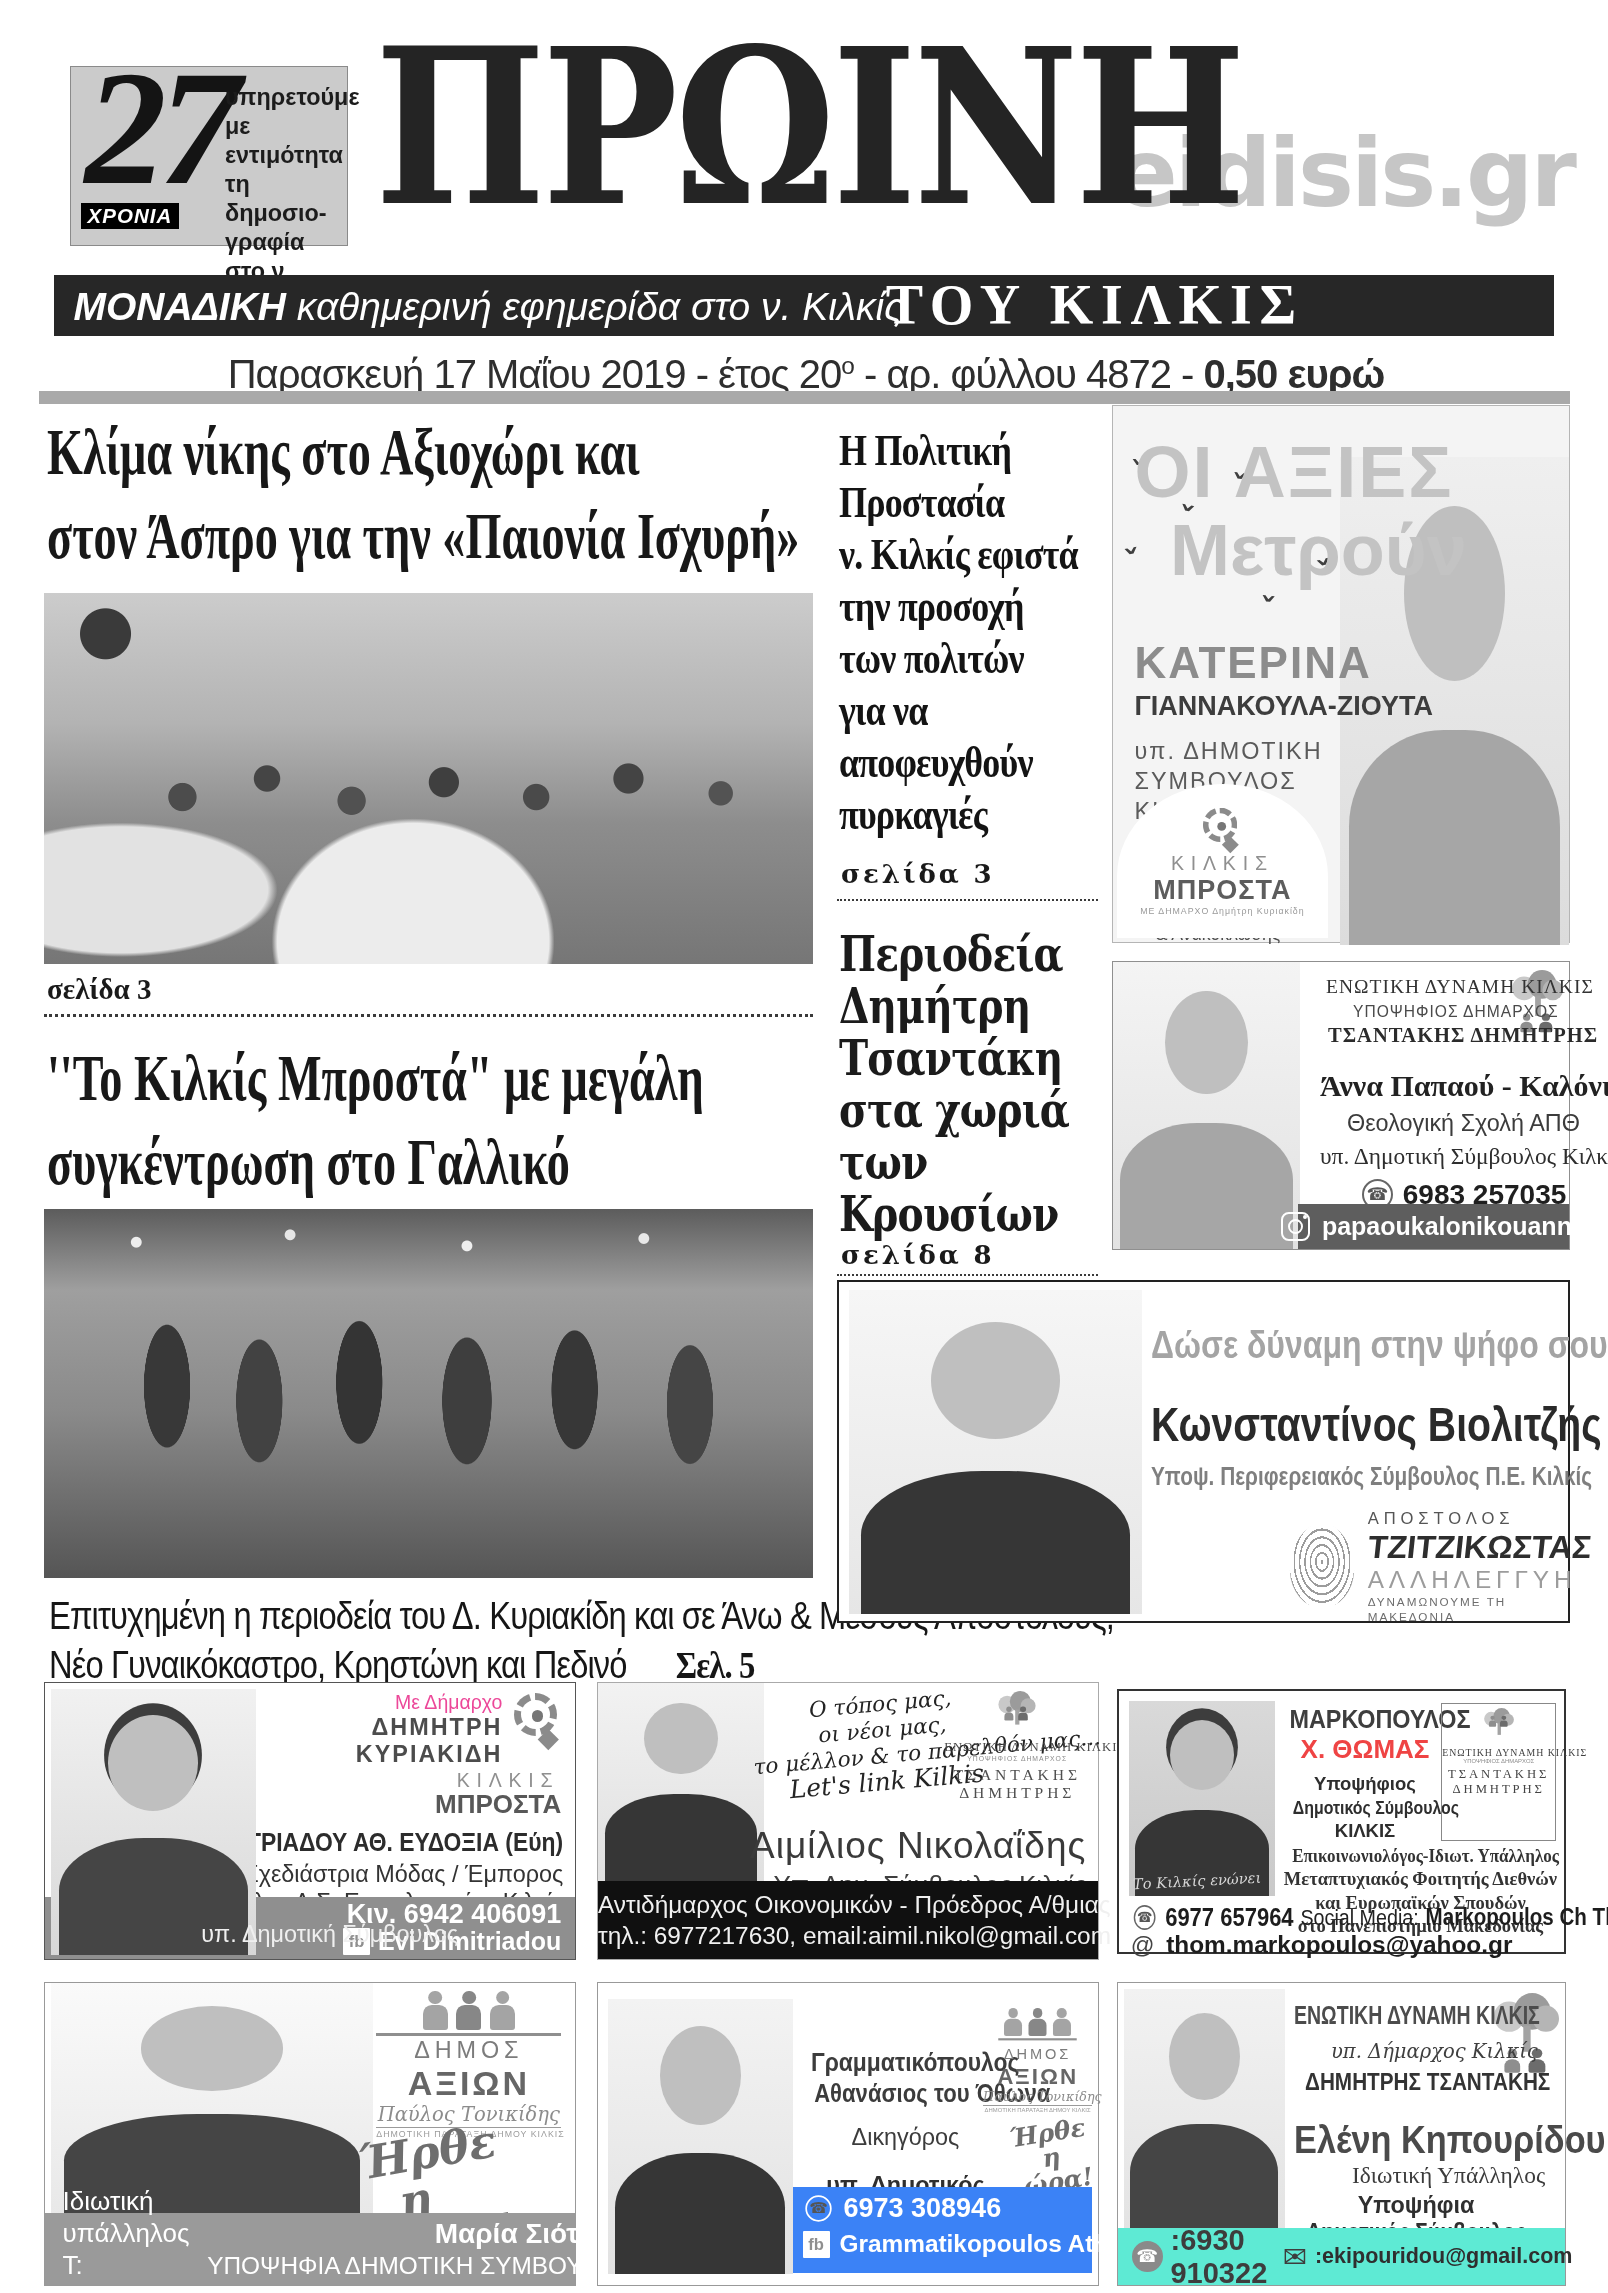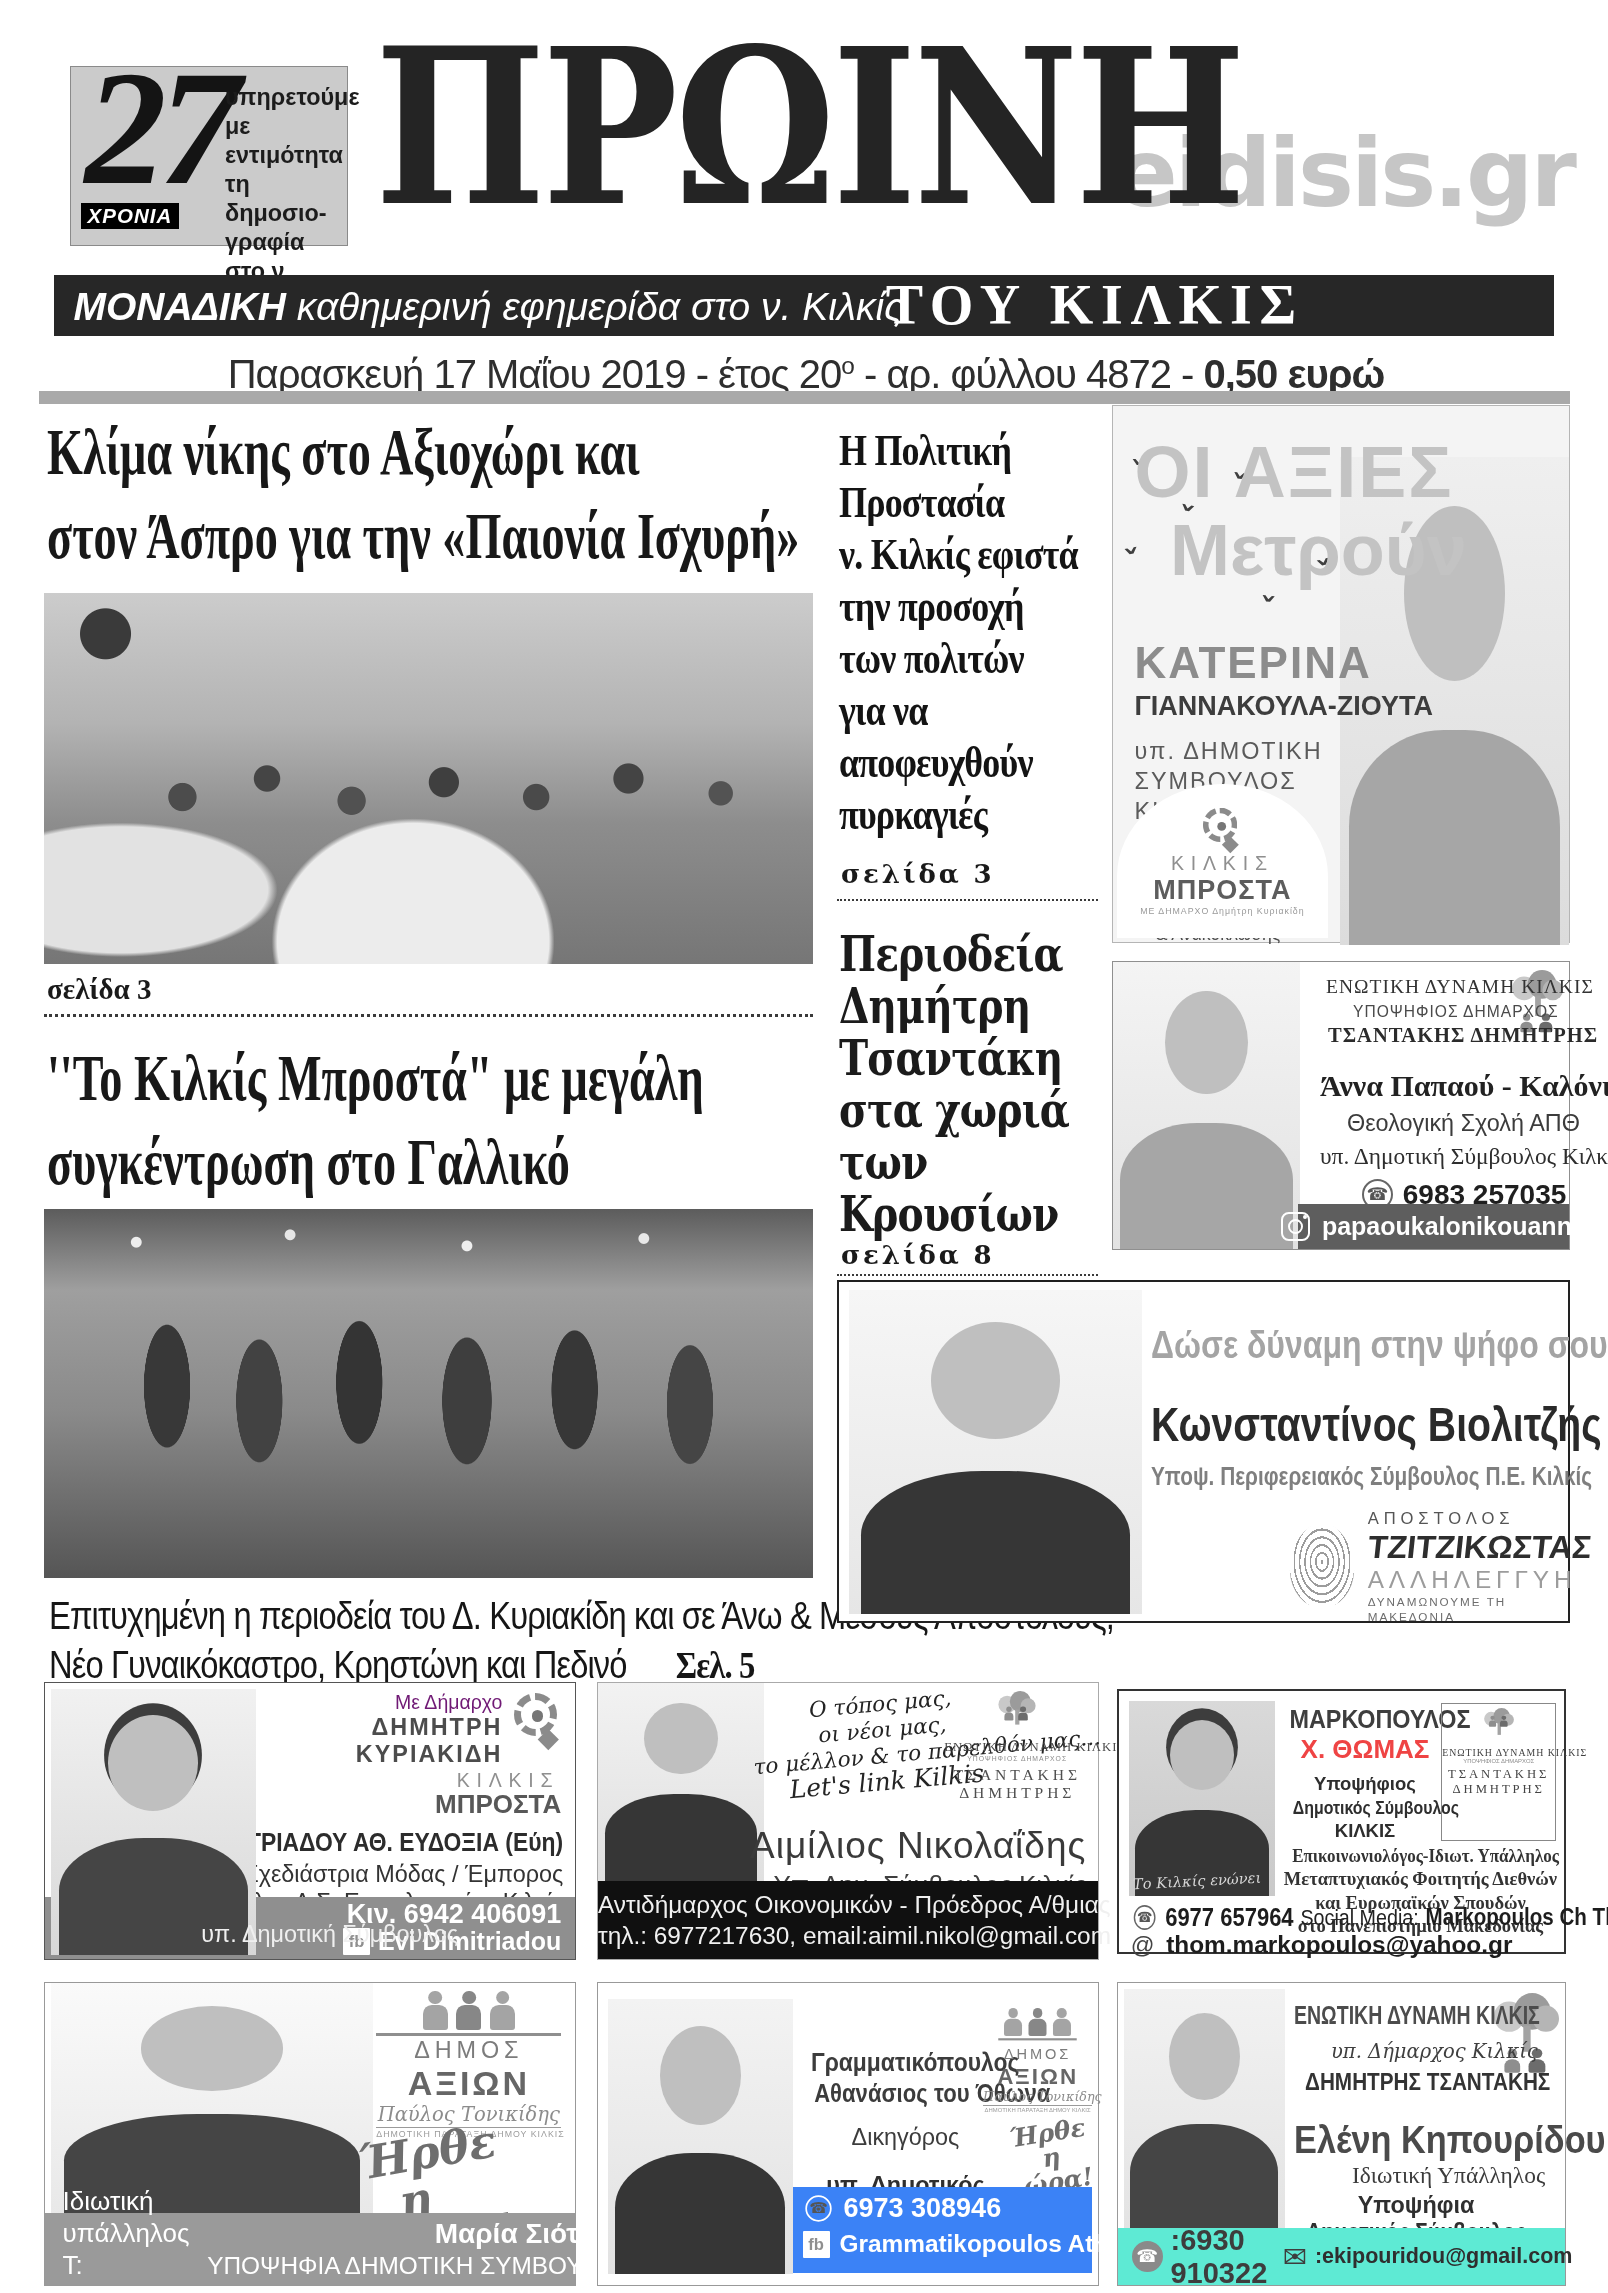--- a/index.html
+++ b/index.html
@@ -258,21 +258,21 @@
         <div style="font:24.4px/29px 'Liberation Sans',sans-serif;color:#9c9c9c;letter-spacing:4.9px">ΑΛΛΗΛΕΓΓΥΗ</div>
         <div style="font:11.7px/15.6px 'Liberation Sans',sans-serif;color:#6d6d6d;letter-spacing:2px">ΔΥΝΑΜΩΝΟΥΜΕ ΤΗ ΜΑΚΕΔΟΝΙΑ</div>
       </div>
     </div>
   </div>
 
   <div class="ad" style="left:44px;top:1682px;width:532px;height:278px;border:1px solid #555">
     <div class="portrait dark hairdark" style="left:5.9px;top:5.9px;width:205px;height:266px;z-index:2"></div>
     <div class="abs" style="right:9.8px;top:7.8px;display:flex;gap:9.8px;justify-content:flex-end">
       <div style="text-align:right">
-        <div style="font:19.5px/23.4px 'Liberation Sans',sans-serif;color:#701a75">Με Δήμαρχο</div>
+        <div style="font:19.5px/23.4px 'Liberation Sans',sans-serif;color:#ec4899">Με Δήμαρχο</div>
         <div style="font:bold 23.4px/27px 'Liberation Sans',sans-serif;color:#4c4c4c;letter-spacing:2px">ΔΗΜΗΤΡΗ</div>
         <div style="font:bold 23.4px/27px 'Liberation Sans',sans-serif;color:#4c4c4c;letter-spacing:2px">ΚΥΡΙΑΚΙΔΗ</div>
       </div>
       <div class="km">
           <div class="ring"></div>
           <div class="dot"></div>
           <div class="pin"></div>
         </div>
     </div>
     <div class="abs" style="right:15.6px;top:86px;font:19.5px/23.4px 'Liberation Sans',sans-serif;color:#909090;letter-spacing:6.8px">ΚΙΛΚΙΣ</div>

